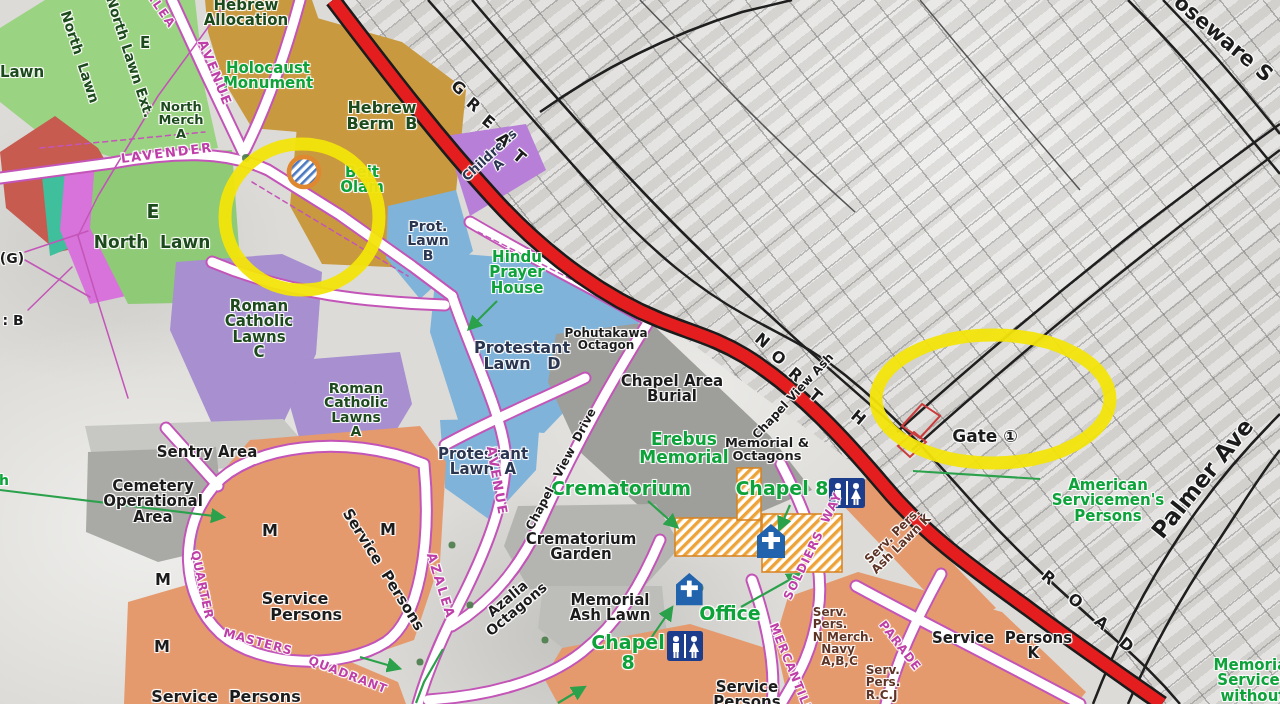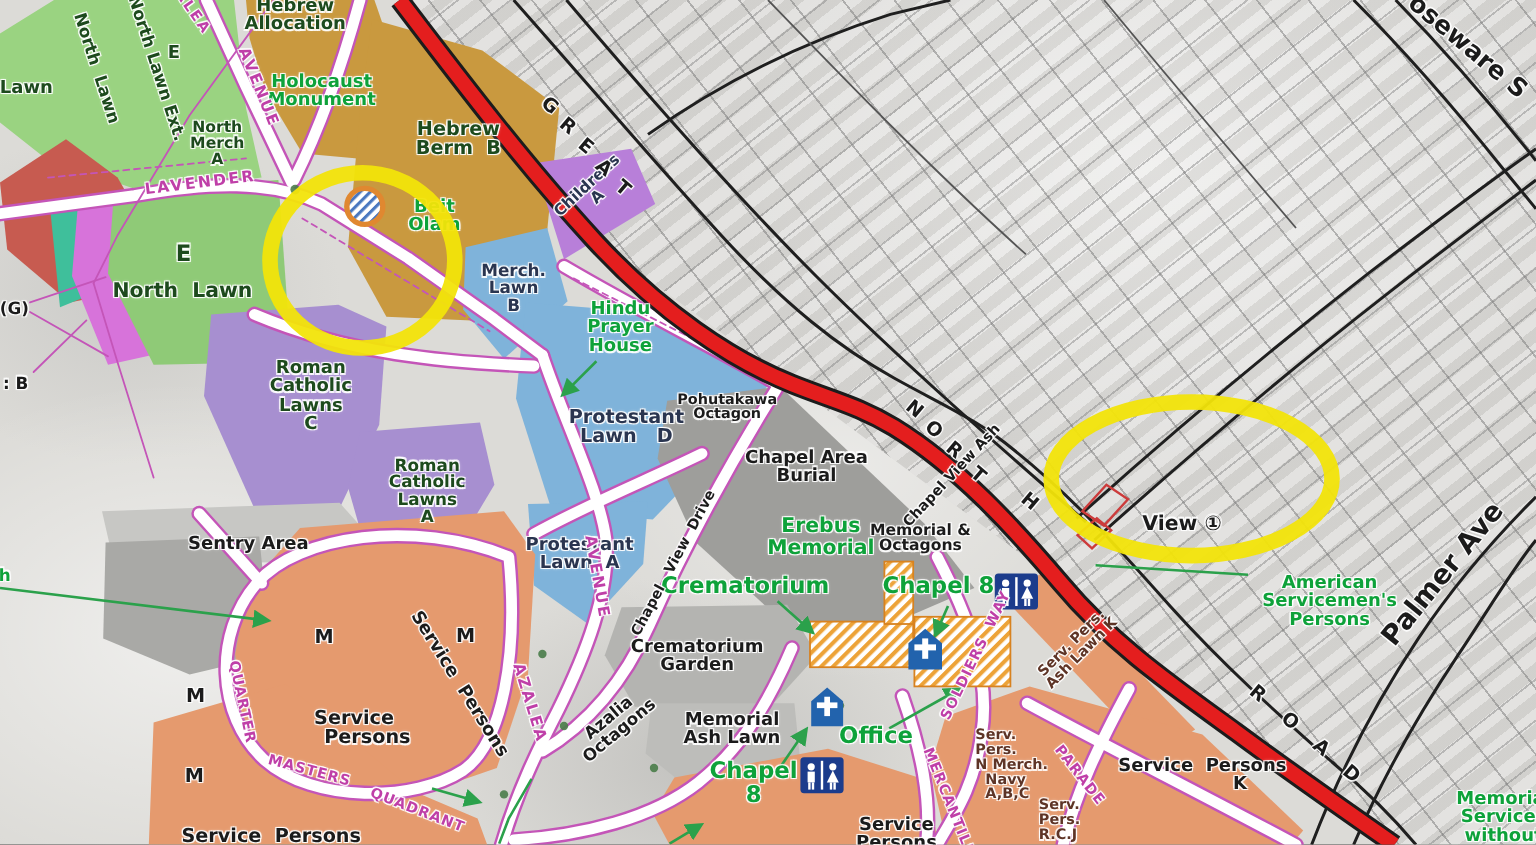--- a/index.html
+++ b/index.html
@@ -233,21 +233,21 @@
   <div class="lbl gdark" style="left:181px;top:120px;font-size:13px">North
 Merch
 A</div>
   <div class="lbl gdark" style="left:153px;top:212px;font-size:19px">E</div>
   <div class="lbl gdark" style="left:152px;top:243px;font-size:17px">North  Lawn</div>
   <div class="lbl blk" style="left:12px;top:258px;font-size:14px">(G)</div>
   <div class="lbl blk" style="left:13px;top:320px;font-size:14px">: B</div>
   <div class="lbl ghalo" style="left:4px;top:480px;font-size:14px">h</div>
   <div class="lbl navy" style="left:494px;top:160px;font-size:13px;--r:-43deg">Childrens
 A</div>
-  <div class="lbl navy" style="left:428px;top:241px;font-size:14px">Merch.
+  <div class="lbl navy" style="left:428px;top:241px;font-size:14px">Prot.
 Lawn
 B</div>
   <div class="lbl ghalo" style="left:517px;top:273px;font-size:15px">Hindu
 Prayer
 House</div>
   <div class="lbl navy" style="left:522px;top:356px;font-size:16px">Protestant
 Lawn   D</div>
   <div class="lbl blk" style="left:606px;top:339px;font-size:12px">Pohutakawa
 Octagon</div>
   <div class="lbl blk" style="left:672px;top:389px;font-size:15px">Chapel Area
@@ -260,20 +260,23 @@
 Lawn  A</div>
   <div class="lbl gdark" style="left:259px;top:330px;font-size:15px">Roman
 Catholic
 Lawns
 C</div>
   <div class="lbl gdark" style="left:356px;top:410px;font-size:14px">Roman
 Catholic
 Lawns
 A</div>
   <div class="lbl blk" style="left:207px;top:453px;font-size:15px">Sentry Area</div>
+  <div class="lbl blk" style="left:153px;top:502px;font-size:15px">Cemetery
+Operational
+Area</div>
   <div class="lbl blk" style="left:270px;top:531px;font-size:16px">M</div>
   <div class="lbl blk" style="left:388px;top:530px;font-size:16px">M</div>
   <div class="lbl blk" style="left:163px;top:580px;font-size:16px">M</div>
   <div class="lbl blk" style="left:162px;top:647px;font-size:16px">M</div>
   <div class="lbl blk" style="left:295px;top:607px;font-size:16px">Service
     Persons</div>
   <div class="lbl blk" style="left:383px;top:570px;font-size:15px;--r:58deg">Service  Persons</div>
   <div class="lbl blk" style="left:226px;top:697px;font-size:16px">Service  Persons</div>
   <div class="lbl blk" style="left:747px;top:695px;font-size:15px">Service
 Persons</div>
@@ -293,21 +296,21 @@
   <div class="lbl mar" style="left:897px;top:540px;font-size:12px;--r:-45deg">Serv. Pers.
 Ash Lawn K</div>
   <div class="lbl mar" style="left:843px;top:637px;font-size:12px;text-align:left">Serv.
 Pers.
 N Merch.
   Navy
   A,B,C</div>
   <div class="lbl mar" style="left:883px;top:683px;font-size:12px;text-align:left">Serv.
 Pers.
 R.C.J</div>
-  <div class="lbl blk" style="left:985px;top:437px;font-size:17px">View ①</div>
+  <div class="lbl blk" style="left:985px;top:437px;font-size:17px">Gate ①</div>
   <div class="lbl ghalo" style="left:1108px;top:501px;font-size:15px">American
 Servicemen's
 Persons</div>
   <div class="lbl blk" style="left:1203px;top:479px;font-size:23px;--r:-51deg">Palmer Ave</div>
   <div class="lbl blk" style="left:1223px;top:39px;font-size:21px;--r:40deg">oseware S</div>
   <div class="lbl ghalo" style="left:1253px;top:681px;font-size:15px">Memorial
 Services
 without</div>
   <div class="lbl blk" style="left:561px;top:469px;font-size:12px;--r:-62deg">Chapel   View  Drive</div>
   <div class="lbl blk" style="left:793px;top:396px;font-size:12px;--r:-47deg">Chapel View Ash</div>

